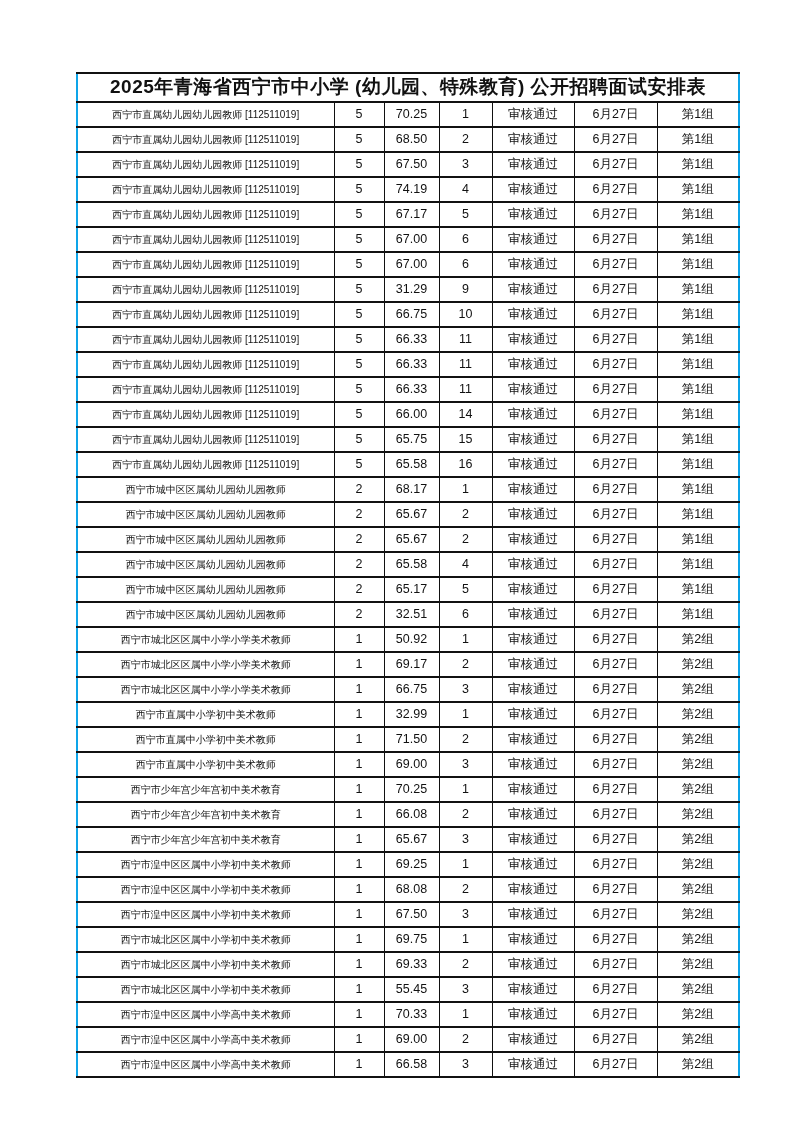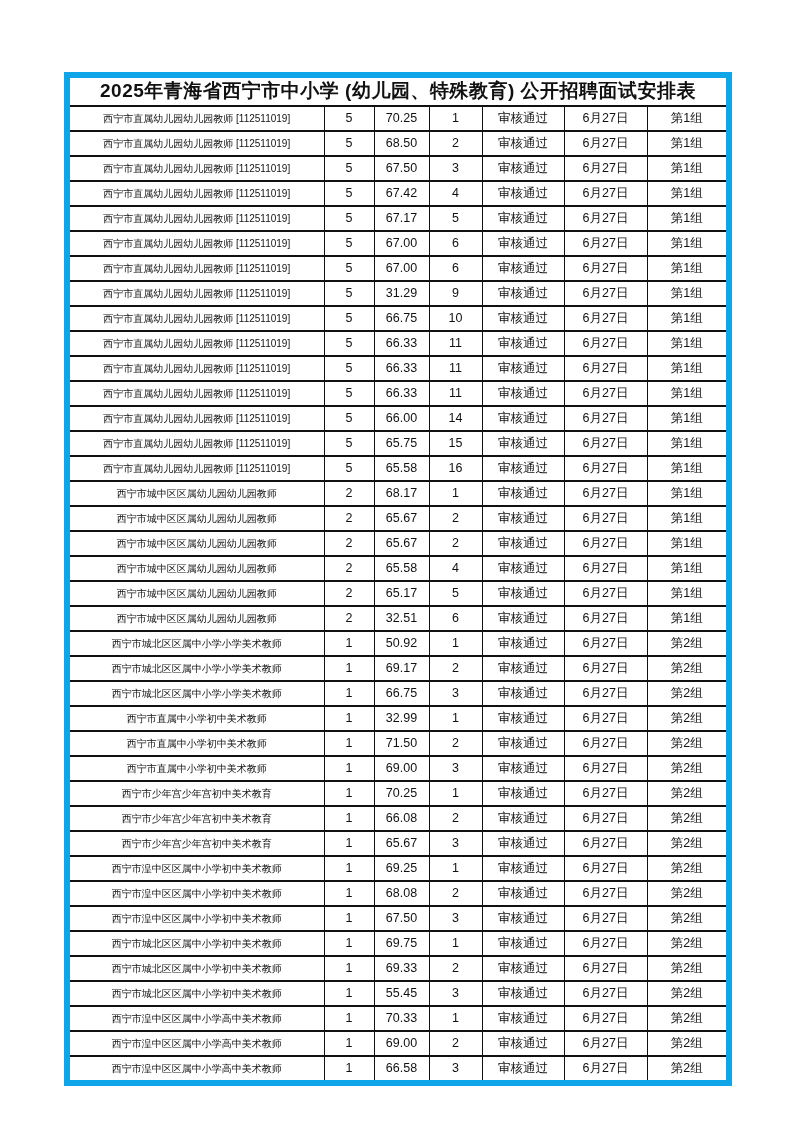--- a/index.html
+++ b/index.html
@@ -15,26 +15,26 @@
   }
   .page {
     position: relative;
     width: 800px;
     height: 1132px;
     background: #ffffff;
     overflow: hidden;
   }
   table.schedule {
     position: absolute;
-    left: 64px;
+    left: 76px;
     top: 72px;
     width: 662px;
     border-collapse: collapse;
     table-layout: fixed;
-    border: 6px solid #0ea5e9;
+    border: 2px solid #0ea5e9;
   }
   .schedule th, .schedule td {
     border-left: 1px solid #111111;
     border-right: 1px solid #111111;
     border-top: 2px solid #111111;
     border-bottom: 2px solid #111111;
     text-align: center;
     vertical-align: middle;
     padding: 0 2px;
     word-break: break-all;
@@ -108,21 +108,21 @@
       <td>5</td>
       <td>67.50</td>
       <td>3</td>
       <td>审核通过</td>
       <td>6月27日</td>
       <td>第1组</td>
     </tr>
         <tr>
       <td class="cell-position">西宁市直属幼儿园幼儿园教师 [112511019]</td>
       <td>5</td>
-      <td>67.42</td>
+      <td>74.19</td>
       <td>4</td>
       <td>审核通过</td>
       <td>6月27日</td>
       <td>第1组</td>
     </tr>
         <tr>
       <td class="cell-position">西宁市直属幼儿园幼儿园教师 [112511019]</td>
       <td>5</td>
       <td>67.17</td>
       <td>5</td>

